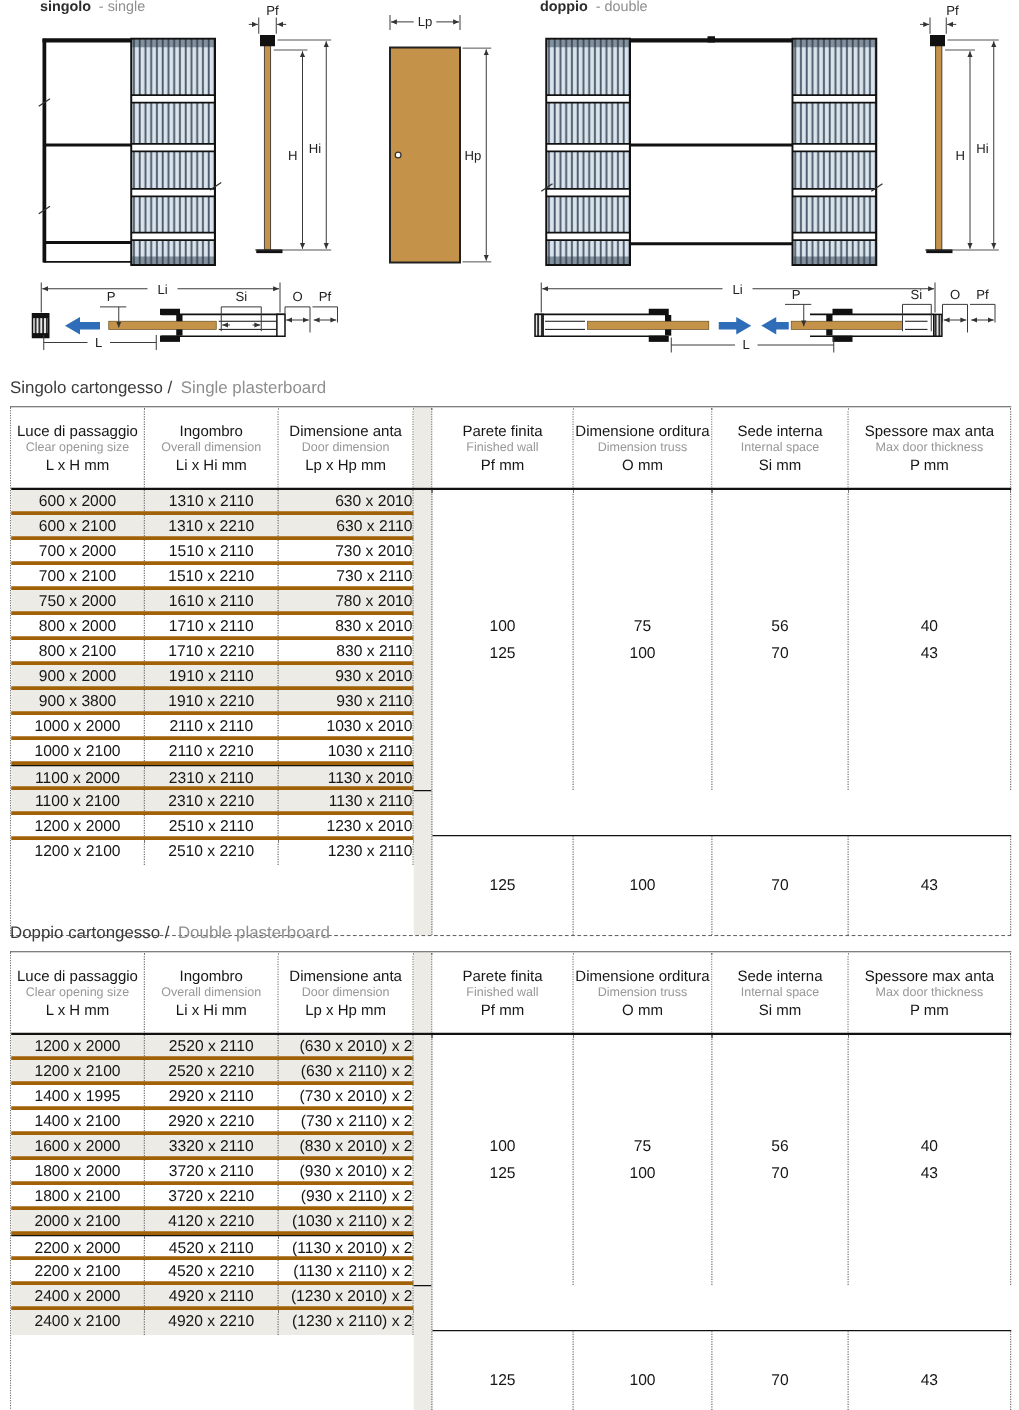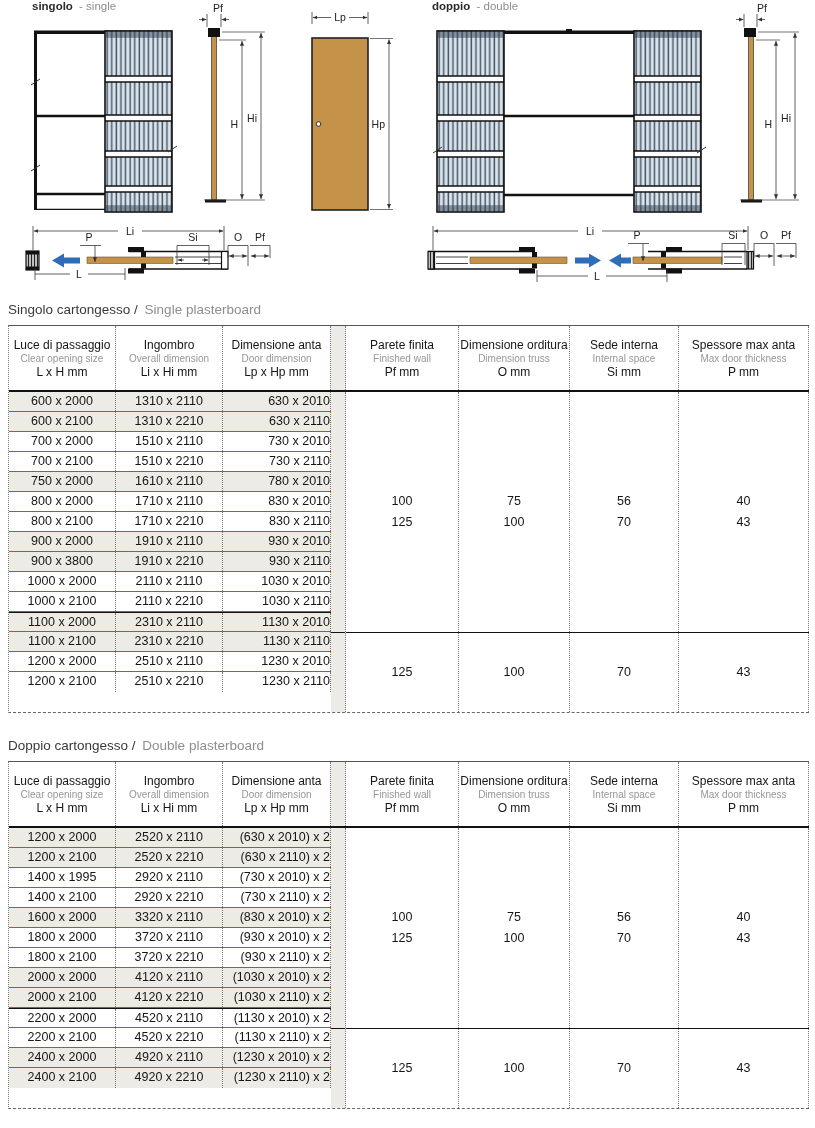--- a/index.html
+++ b/index.html
@@ -20,26 +20,26 @@
   .tbl-title .te { color:#8e8e8e; margin-left:3px;margin-top:16px; }
   .tbl { border-top:1px solid #555; border-left:1px dotted #777; border-bottom:1px dashed #666; width:801px; }
   .hdr-row { display:flex; border-bottom:2px solid #111; }
   .hcell { flex:0 0 auto; display:flex; flex-direction:column; justify-content:center; align-items:center; text-align:center; height:64px; border-right:1px dotted #777; background:#fff; }
   .hcell .it { font-size:12px; color:#161616; white-space:nowrap; }
   .hcell .en { font-size:10px; color:#979797; margin:1px 5px; white-space:nowrap; }
   .hcell .code { font-size:12px; color:#161616; white-space:nowrap; }
   .hstrip { flex:0 0 auto; width:15px; background:var(--shade,#edebe6); border-right:1px dotted #777; }
   .body-row { display:flex; }
   .left-rows { width:322px; }
-  .trow { display:flex; height:20px; border-bottom:1px solid #a16207; background:#fff; }
+  .trow { display:flex; height:20px; border-bottom:3px solid #a16207; background:#fff; }
   .trow:last-child { border-bottom:none; }
   .trow.shaded { background:var(--shade,#edebe6); }
   .tcell { flex:0 0 auto; font-size:12.5px; color:#161616; text-align:center; line-height:19px; border-right:1px dotted #777; white-space:nowrap; }
   .bstrip { flex:0 0 auto; width:15px; background:var(--shade,#edebe6); border-right:1px dotted #777; display:flex; flex-direction:column; }
-  .right-groups { display:flex; flex-direction:column; }
+  .right-groups { display:flex; flex-direction:column;gap:36px; }
   .rgroup { display:flex; }
   .rcell { flex:0 0 auto; display:flex; flex-direction:column; justify-content:center; align-items:center; font-size:12.5px; color:#161616; border-right:1px dotted #777; line-height:21px; }
   .gsplit { border-top:1px solid #111; }
   .w0 { width:107px; } .w1 { width:107px; } .w2 { width:108px;text-align:right; }
   .w3 { width:113px; } .w4 { width:111px; } .w5 { width:109px; } .w6 { width:130px; }
 </style>
 </head>
 <body>
 
 <div class="canvas">
@@ -498,25 +498,20 @@
               <div class="tcell w0">1800 x 2000</div>
               <div class="tcell w1">3720 x 2110</div>
               <div class="tcell w2">(930 x 2010) x 2</div>
             </div>
             <div class="trow">
               <div class="tcell w0">1800 x 2100</div>
               <div class="tcell w1">3720 x 2210</div>
               <div class="tcell w2">(930 x 2110) x 2</div>
             </div>
             <div class="trow shaded">
-              <div class="tcell w0">2000 x 2000</div>
-              <div class="tcell w1">4120 x 2110</div>
-              <div class="tcell w2">(1030 x 2010) x 2</div>
-            </div>
-            <div class="trow shaded">
               <div class="tcell w0">2000 x 2100</div>
               <div class="tcell w1">4120 x 2210</div>
               <div class="tcell w2">(1030 x 2110) x 2</div>
             </div>
             <div class="trow gsplit">
               <div class="tcell w0">2200 x 2000</div>
               <div class="tcell w1">4520 x 2110</div>
               <div class="tcell w2">(1130 x 2010) x 2</div>
             </div>
             <div class="trow">

